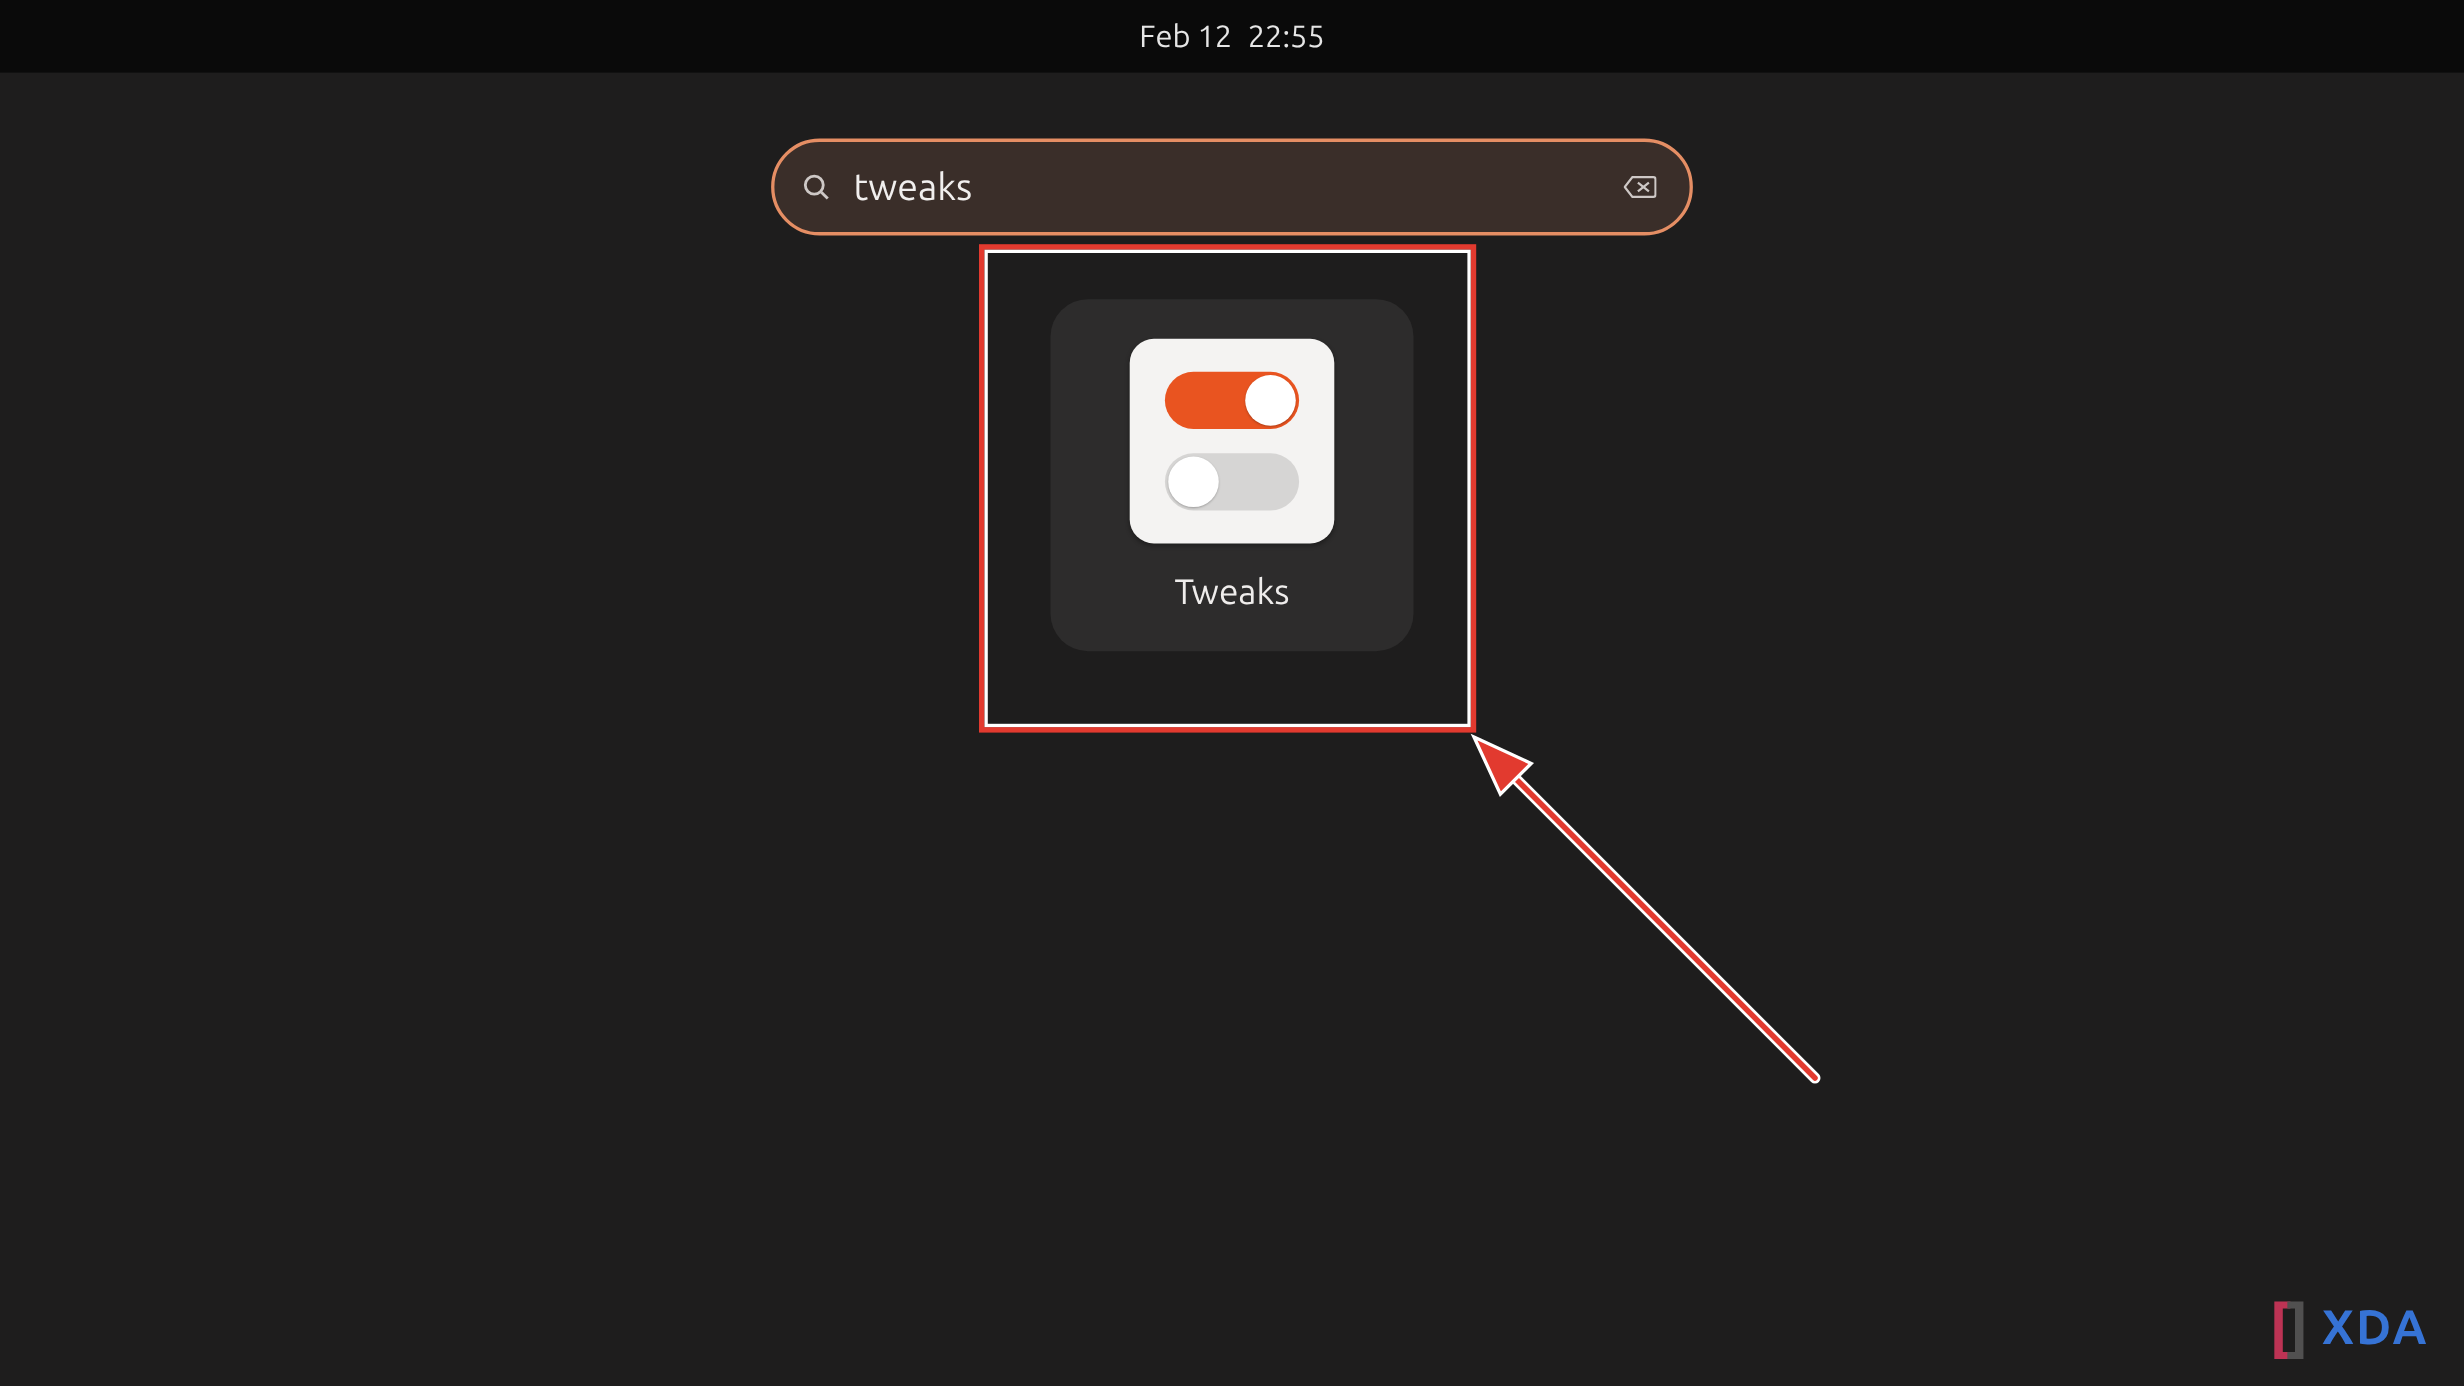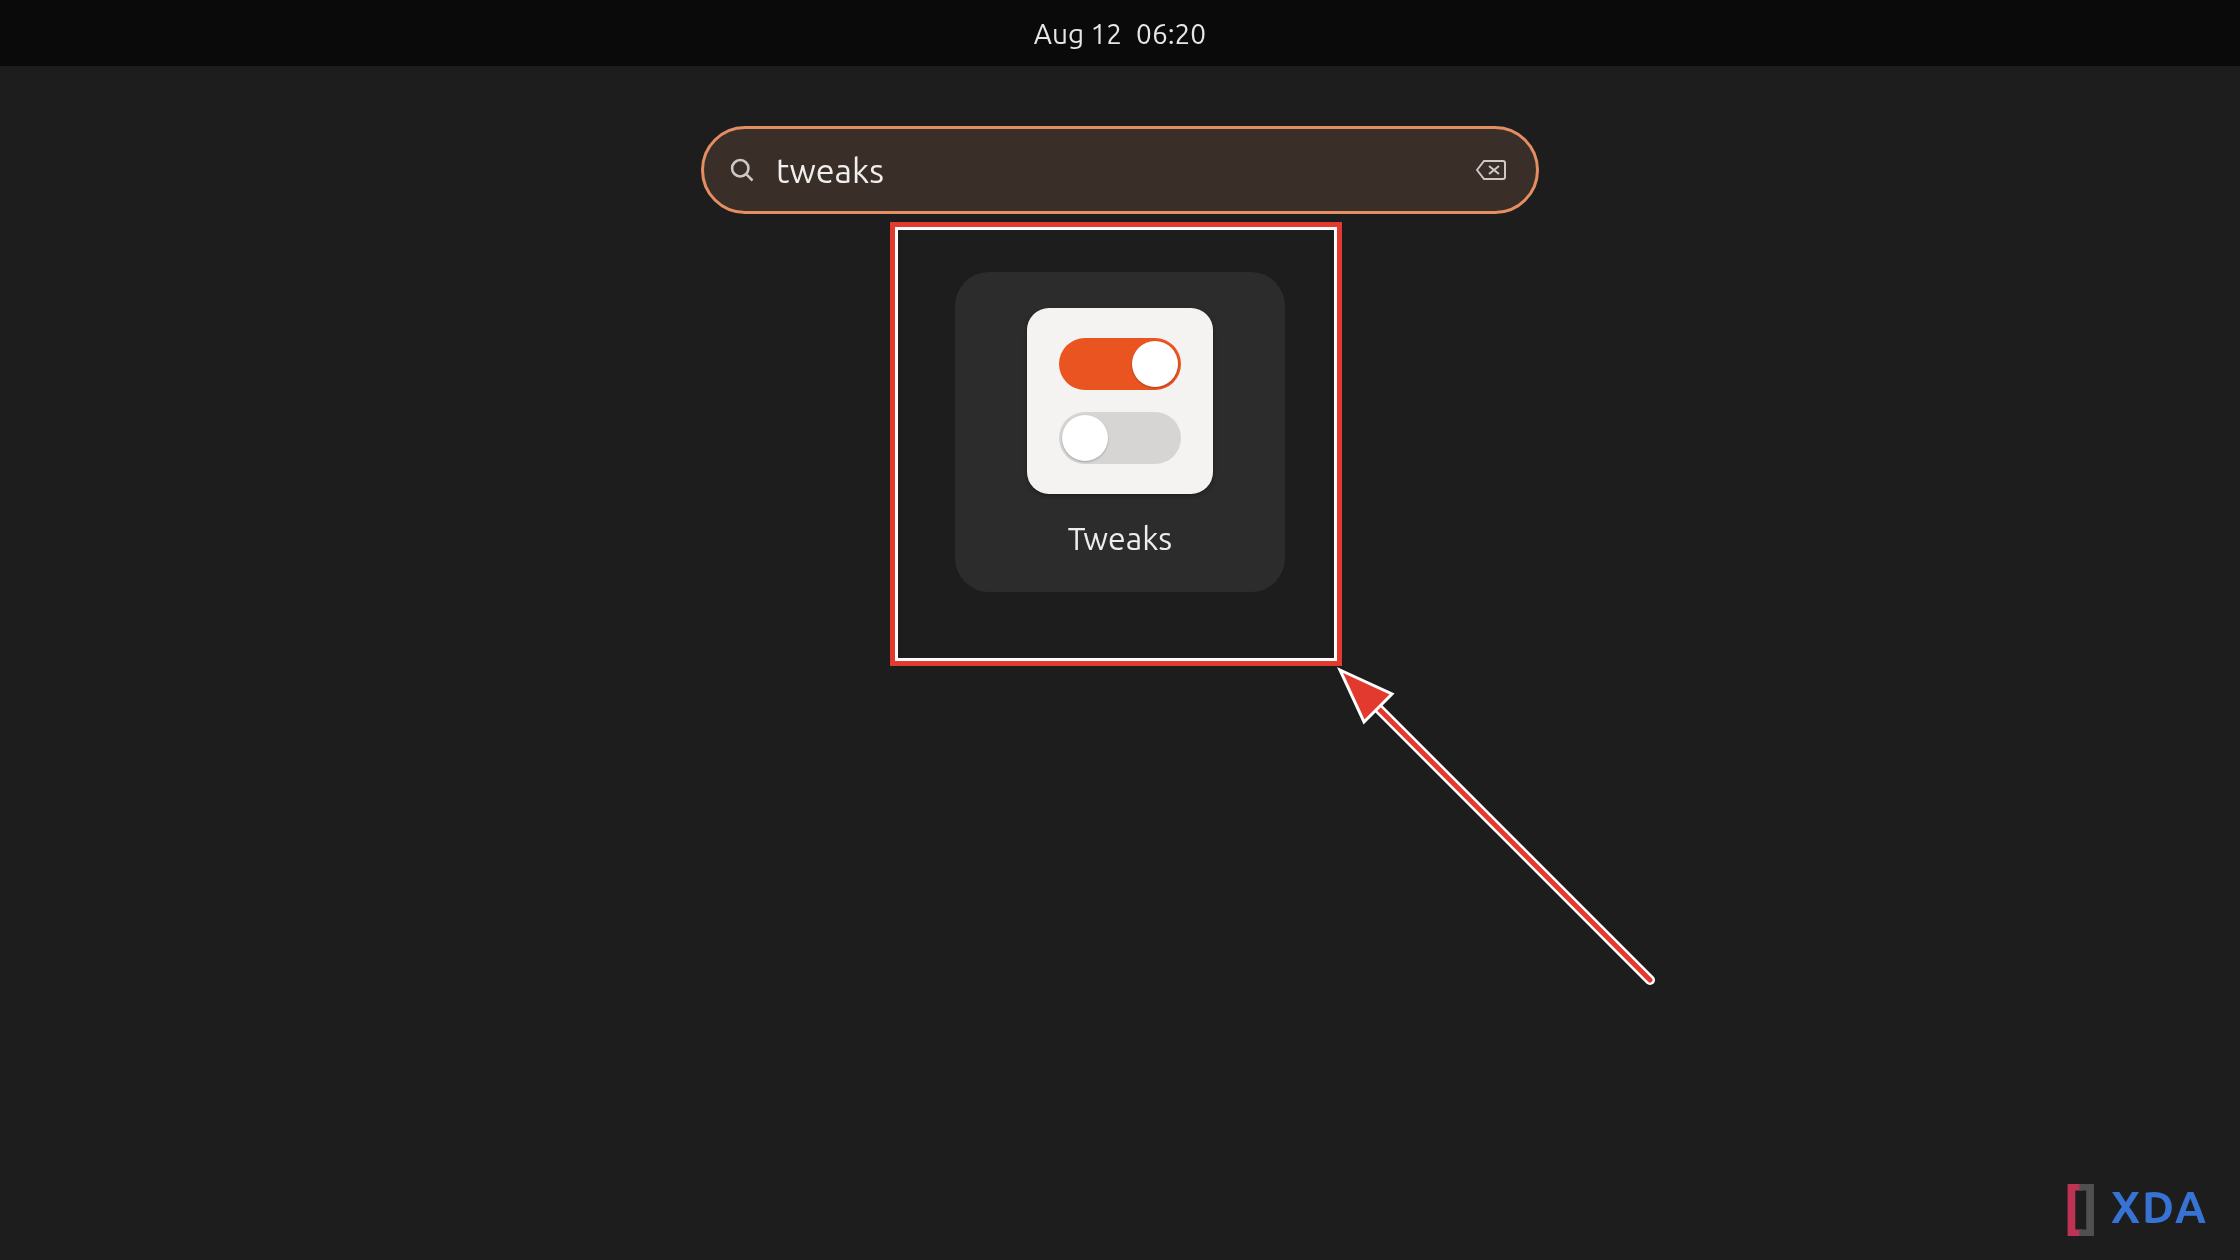--- a/index.html
+++ b/index.html
@@ -145,22 +145,22 @@
       opacity: .85;
     }
     .watermark .bracket-l { color: #d9375e; font-size: 54px; font-weight: 800; letter-spacing: -4px; }
     .watermark .bracket-r { color: #5a5a5a; font-size: 54px; font-weight: 800; letter-spacing: -4px; margin-left:-10px;}
     .watermark .xda { color: #3b82f6; font-size: 44px; font-weight: 700; letter-spacing: 2px; margin-left: 6px;}
   </style>
 </head>
 <body>
 
 <div class="top-bar">
-  <span class="date">Aug 12</span>
-  <span class="time">06:20</span>
+  <span class="date">Feb 12</span>
+  <span class="time">22:55</span>
 </div>
 
 <div class="search-wrap">
   <svg class="search-icon" viewBox="0 0 24 24" fill="none" stroke="#e8e4e2" stroke-width="2.2">
     <circle cx="10.5" cy="10.5" r="7"></circle>
     <line x1="16" y1="16" x2="21" y2="21"></line>
   </svg>
   <input class="search-input" type="text" value="tweaks" placeholder="Type to search" style="">
   <svg class="clear-icon" viewBox="0 0 30 22" fill="none" stroke="#e8e4e2" stroke-width="2">
     <path d="M8 2 H27 a2 2 0 0 1 2 2 V18 a2 2 0 0 1 -2 2 H8 L1 11 Z"></path>

